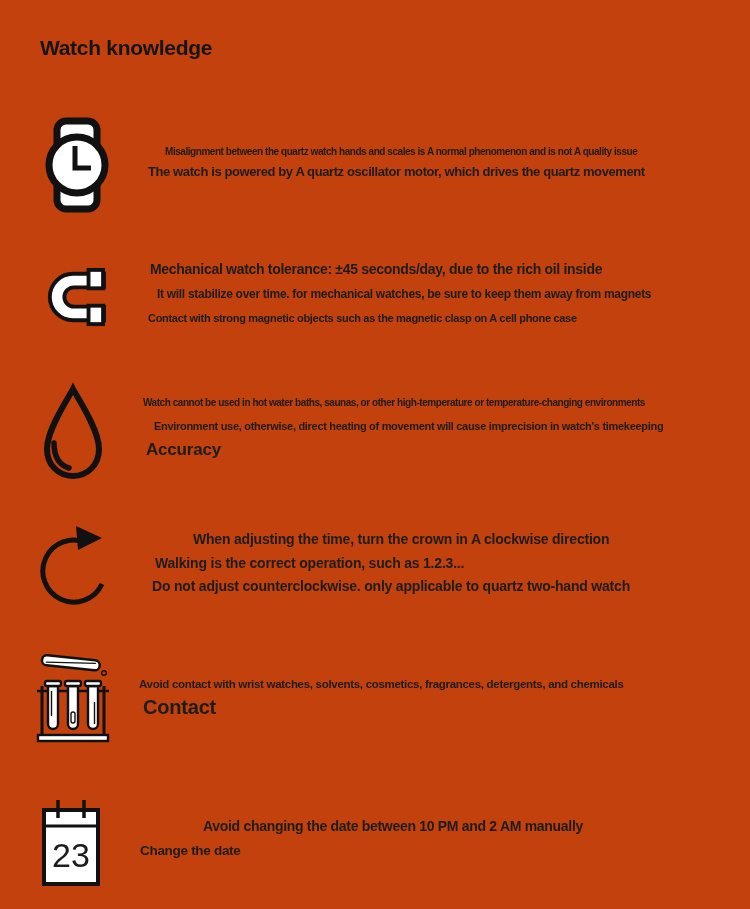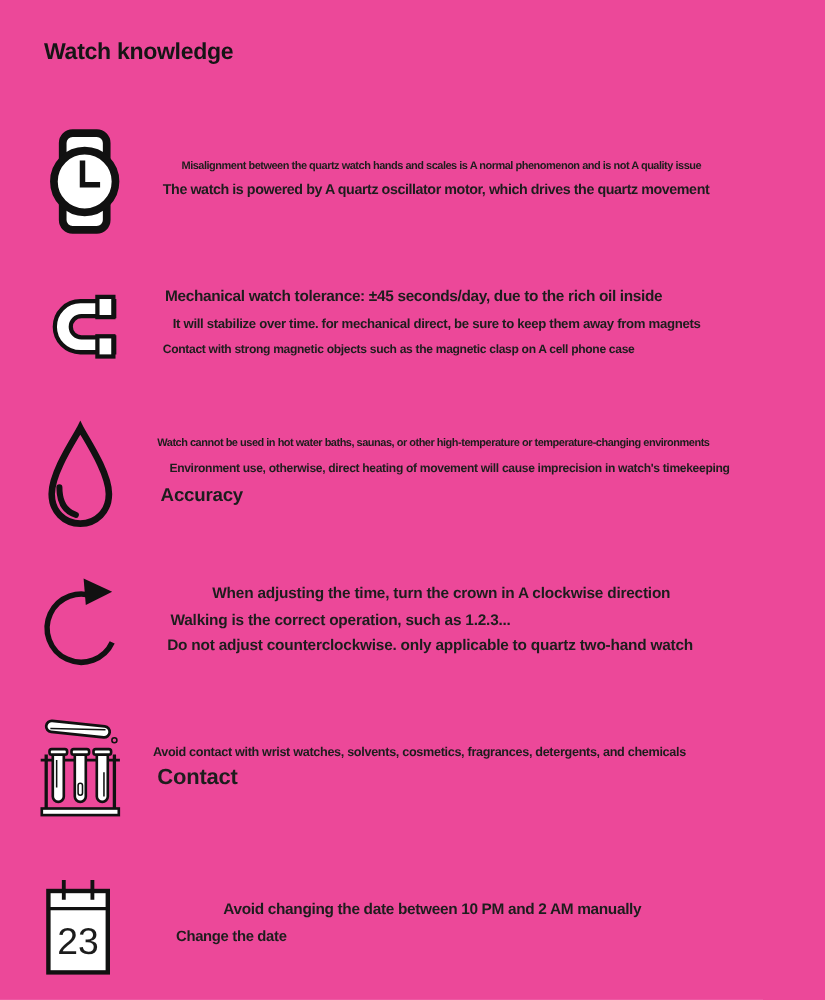--- a/index.html
+++ b/index.html
@@ -1,16 +1,16 @@
 <!DOCTYPE html>
 <html><head>
 <meta charset="utf-8">
 <style>
   html,body{margin:0;padding:0;background:#ffffff;}
-  .page{position:relative;width:750px;height:909px;background:#ec4899;overflow:hidden;
+  .page{position:relative;width:750px;height:909px;background:#c2410c;overflow:hidden;
         font-family:"Liberation Sans",sans-serif;color:#1c1c1c;}
   .title{position:absolute;left:40px;top:36px;margin:0;font-size:21px;font-weight:bold;
          letter-spacing:-0.3px;color:#151515;}
   .line{position:absolute;font-weight:bold;white-space:nowrap;color:#1d1d1d;}
   .icon{position:absolute;}
   .icon svg{display:block;width:100%;height:100%;}
 
   
   .i1{left:42px;top:117px;width:70px;height:96px;}
   .s1l1{left:165px;top:146px;font-size:10px;letter-spacing:-0.45px;}
@@ -35,21 +35,21 @@
   .s4l3{left:152px;top:578px;font-size:14px;letter-spacing:-0.2px;}
 
   
   .i5{left:36px;top:646px;width:74px;height:98px;}
   .s5l1{left:139px;top:678px;font-size:11.5px;letter-spacing:-0.3px;}
   .s5h{left:143px;top:696px;font-size:20px;letter-spacing:-0.2px;}
 
   
   .i6{left:40px;top:795px;width:62px;height:93px;text-align:right;}
   .s6l1{left:203px;top:818px;font-size:14px;letter-spacing:-0.3px;}
-  .s6l2{left:140px;top:843px;font-size:13.5px;letter-spacing:-0.3px;margin-left:20px;}
+  .s6l2{left:140px;top:843px;font-size:13.5px;letter-spacing:-0.3px;}
 </style>
 </head>
 <body>
 
 <div class="page">
 
   <h1 class="title">Watch knowledge</h1>
 
   <div>
     <div class="icon i1">
@@ -65,21 +65,21 @@
 
   <div>
     <div class="icon i2">
       <svg viewBox="0 0 64 62" xmlns="http://www.w3.org/2000/svg">
         <path d="M62 7 L30 7 A24 24 0 0 0 30 55 L62 55 L62 41 L31 41 A10 10 0 0 1 31 21 L62 21 Z" fill="#fff" stroke="#111" stroke-width="4"></path>
         <rect x="46" y="3" width="15" height="19" fill="#fff" stroke="#111" stroke-width="4"></rect>
         <rect x="46" y="40" width="15" height="19" fill="#fff" stroke="#111" stroke-width="4"></rect>
       </svg>
     </div>
     <span class="line s2l1">Mechanical watch tolerance: ±45 seconds/day, due to the rich oil inside</span>
-    <span class="line s2l2">It will stabilize over time. for mechanical direct, be sure to keep them away from magnets</span>
+    <span class="line s2l2">It will stabilize over time. for mechanical watches, be sure to keep them away from magnets</span>
     <span class="line s2l3">Contact with strong magnetic objects such as the magnetic clasp on A cell phone case</span>
   </div>
 
   <div>
     <div class="icon i3">
       <svg viewBox="0 0 70 100" xmlns="http://www.w3.org/2000/svg">
         <path d="M35 7 C31 15 9 47 9 67 C9 83 20.6 94 35 94 C49.4 94 61 83 61 67 C61 47 39 15 35 7 Z" fill="none" stroke="#111" stroke-width="6"></path>
         <path d="M16 61 C16 74 21 83 31 86" fill="none" stroke="#111" stroke-width="5.5" stroke-linecap="round"></path>
       </svg>
     </div>

